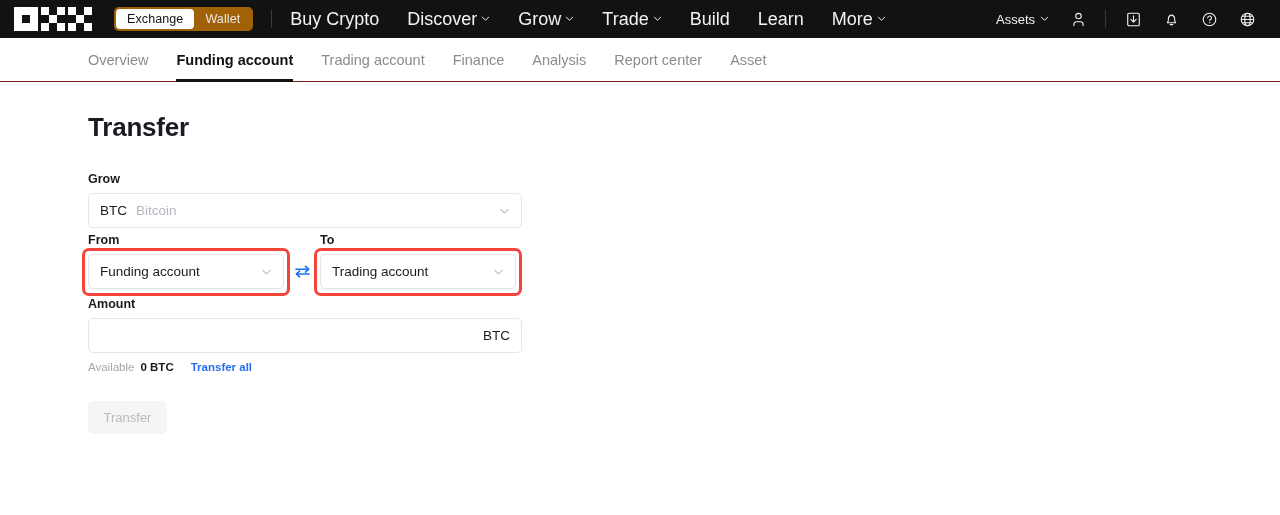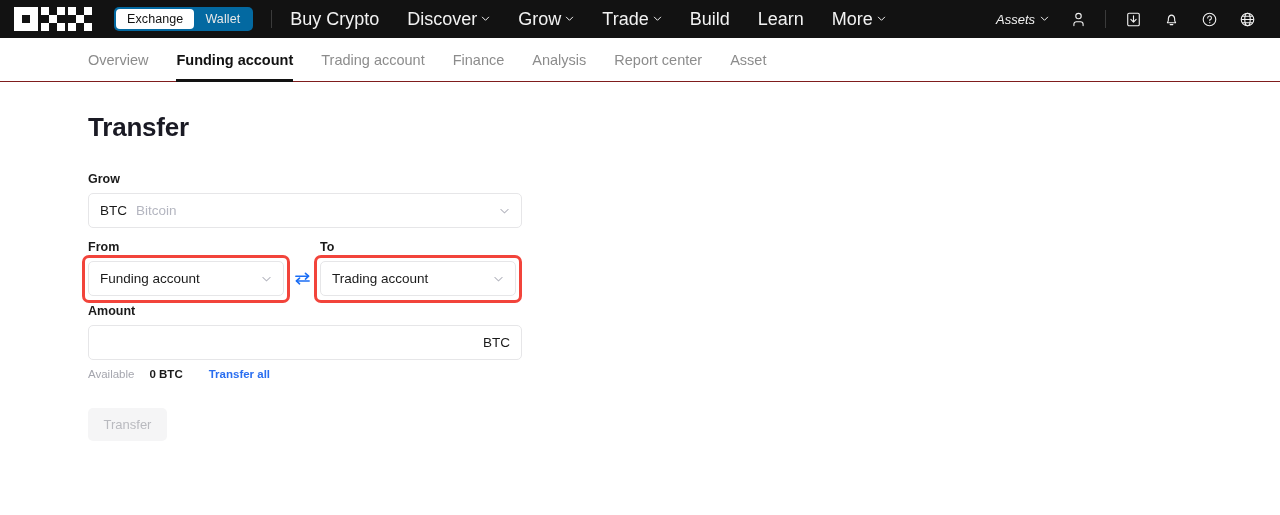--- a/index.html
+++ b/index.html
@@ -20,21 +20,21 @@
     position: relative;
   }
   .logo {
     width: 78px; height: 26px;
     display: block;
     flex: 0 0 auto;
   }
   .seg {
     display: flex;
     margin-left: 22px;
-    background: #0369a1;
+    background: #a16207;
     border-radius: 5px;
     padding: 2px;
     height: 24px;
     align-items: stretch;
   }
   .seg-item {
     display: flex; align-items: center; justify-content: center;
     padding: 0 11px;
     font-size: 12.5px;
     color: #e8e8e8;
@@ -70,21 +70,21 @@
     top: -1px;
   }
   .chev svg { display:block; }
 
   .spacer { flex: 1 1 auto; }
 
   .rightzone { display: flex; align-items: center; }
   .assets {
     display: flex; align-items: center; gap: 5px;
     color: #f2f2f2; font-size: 13px;
-    padding: 0 10px; cursor: pointer; white-space: nowrap; font-style: italic;
+    padding: 0 10px; cursor: pointer; white-space: nowrap;
   }
   .iconbtn {
     width: 38px; height: 38px;
     display: flex; align-items: center; justify-content: center;
     cursor: pointer;
   }
   .iconbtn svg { display: block; }
 
   
   .subnav {
@@ -152,21 +152,21 @@
   .select-box .sel-sub { color: #b4b6c0; margin-left: 9px; }
   .select-box .sel-chev {
     position: absolute; right: 11px; top: 50%;
     transform: translateY(-50%);
     display: flex;
   }
 
   .row-fromto {
     display: flex;
     align-items: flex-end;
-    margin-top: 12px;
+    margin-top: 5px;
   }
   .ft-col { position: relative; }
   .ft-select {
     width: 196px;
   }
   
   .redbox {
     position: absolute;
     border: 3px solid #f2443b;
     border-radius: 7px;
@@ -214,21 +214,21 @@
     color: #1a1a1a;
     margin-left: 8px;
     white-space: nowrap;
   }
 
   .avail-row {
     display: flex;
     align-items: center;
     margin-top: 8px;
     font-size: 11.5px;
-    gap: 15px;
+    gap: 6px;
   }
   .avail-label { color: #a5a6ae; }
   .avail-value { color: #1a1a1a; font-weight: bold; }
   .transfer-all {
     color: #2a6ef0;
     margin-left: 11px;
     cursor: pointer;
     font-weight: bold;
   }
 

